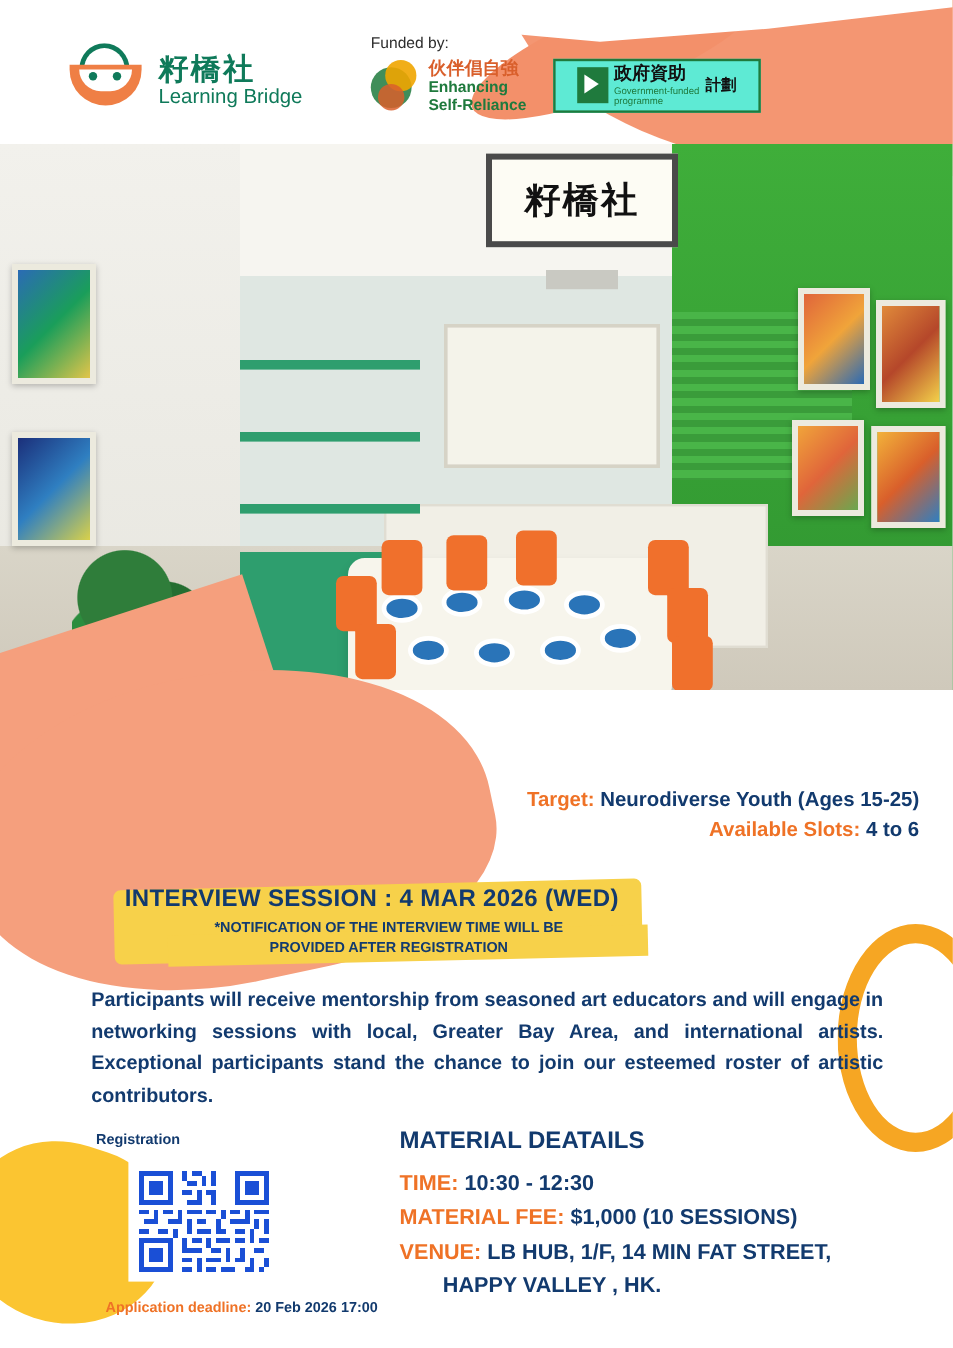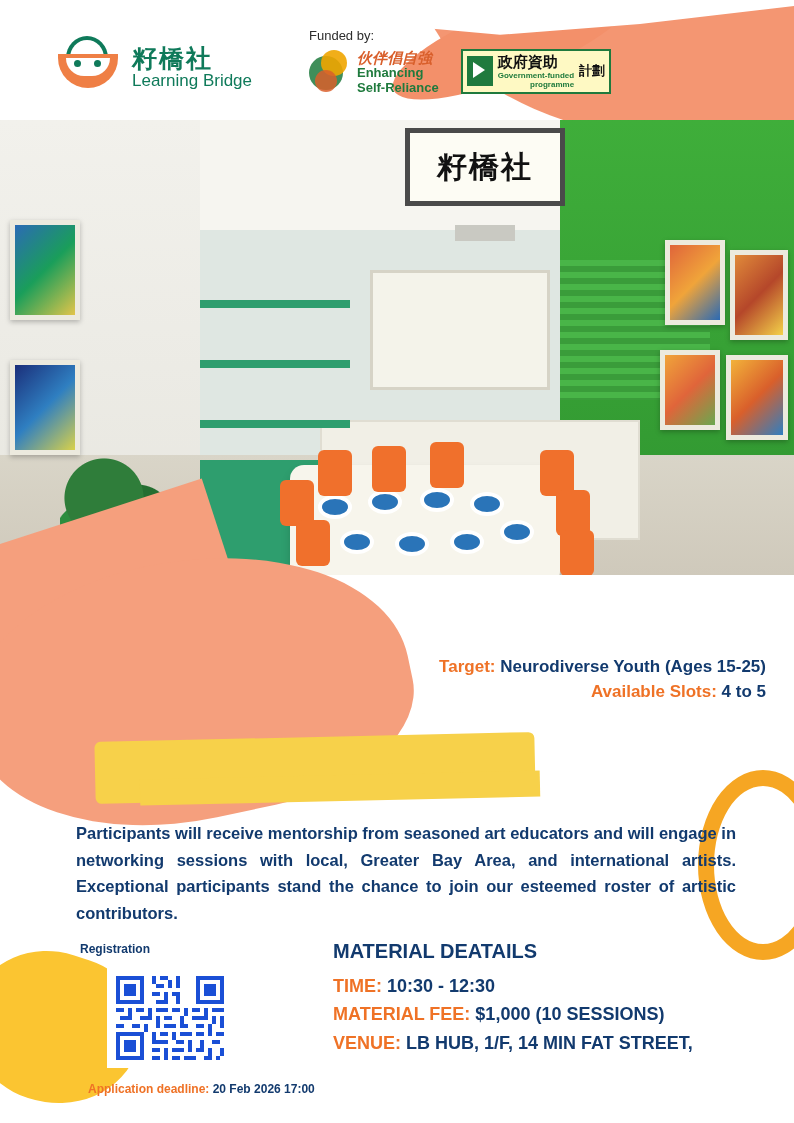--- a/index.html
+++ b/index.html
@@ -174,43 +174,43 @@
   .f1-mark .c2 {
     position: absolute; left: 12px; top: 0;
     width: 26px; height: 26px; border-radius: 50%;
     background: #f0a500; opacity: .9;
   }
   .f1-mark .c3 {
     position: absolute; left: 6px; top: 20px;
     width: 22px; height: 22px; border-radius: 50%;
     background: #d95f2b; opacity: .85;
   }
-  .f1-text-cn { font-size: 15px; font-weight: bold; color: #d95f2b; line-height: 1.15; font-style: italic; }
+  .f1-text-cn { font-size: 15px; font-weight: bold; color: #d95f2b; line-height: 1.15; }
   .f1-text-en { font-size: 13px; font-weight: bold; color: #1f7a3d; line-height: 1.15; }
 
   .funder2 {
     border: 2px solid #1f7a3d;
-    padding: 3px 4px;
+    padding: 3px 18px;
     display: flex; align-items: center; gap: 5px;
-    background: #fef9c3;
+    background: #5eead4;
   }
   .f2-mark {
     width: 26px; height: 30px; background: #1f7a3d;
     position: relative;
   }
   .f2-mark:after {
     content: "";
     position: absolute; left: 6px; top: 6px;
     width: 0; height: 0;
     border-left: 12px solid #fff;
     border-top: 8px solid transparent;
     border-bottom: 8px solid transparent;
   }
   .f2-cn { font-size: 15px; font-weight: bold; color: #111; line-height: 1.1; }
-  .f2-sub { font-size: 8px; color: #1f7a3d; font-weight: bold; text-align: right; }
+  .f2-sub { font-size: 8px; color: #1f7a3d; font-weight: normal; }
   .f2-plan { font-size: 13px; color: #111; font-weight: bold; }
 
   
   .photo {
     position: absolute;
     left: 0; top: 120px;
     width: 794px; height: 455px;
     overflow: hidden;
     background: #dfe7e2;
     z-index: 2;
@@ -442,24 +442,31 @@
 <div class="content">
 
 
   <div class="meta">
     <div class="meta-row">
       <span class="meta-key">Target:</span>
       <span>Neurodiverse Youth (Ages 15-25)</span>
     </div>
     <div class="meta-row">
       <span class="meta-key">Available Slots:</span>
-      <span>4 to 5</span>
-    </div>
-  </div>
-
+      <span>4 to 6</span>
+    </div>
+  </div>
+
+  <div class="interview">
+    <div class="interview-title">INTERVIEW SESSION : 4 MAR 2026 (WED)</div>
+    <div class="interview-note">
+      <div>*NOTIFICATION OF THE INTERVIEW TIME WILL BE</div>
+      <div>PROVIDED AFTER REGISTRATION</div>
+    </div>
+  </div>
 
   <div class="para">Participants will receive mentorship from seasoned art educators and will engage in networking sessions with local, Greater Bay Area, and international artists. Exceptional participants stand the chance to join our esteemed roster of artistic contributors.</div>
 
   <div class="reg-label">Registration</div>
 
   <div class="qr">
     <svg width="118" height="92" viewBox="0 0 29 23" shape-rendering="crispEdges">
       <rect width="29" height="23" fill="#ffffff"></rect>
       <g fill="#1a4fd6">
         <rect x="1" y="1" width="7" height="1"></rect>
@@ -550,15 +557,16 @@
       <span>10:30 - 12:30</span>
     </div>
     <div class="details-row">
       <span class="d-key">MATERIAL FEE:</span>
       <span>$1,000 (10 SESSIONS)</span>
     </div>
     <div class="details-row">
       <span class="d-key">VENUE:</span>
       <span>LB HUB, 1/F, 14 MIN FAT STREET,</span>
     </div>
+    <div class="details-row details-cont">HAPPY VALLEY , HK.</div>
   </div>
 
 </div>
 
 </body></html>

